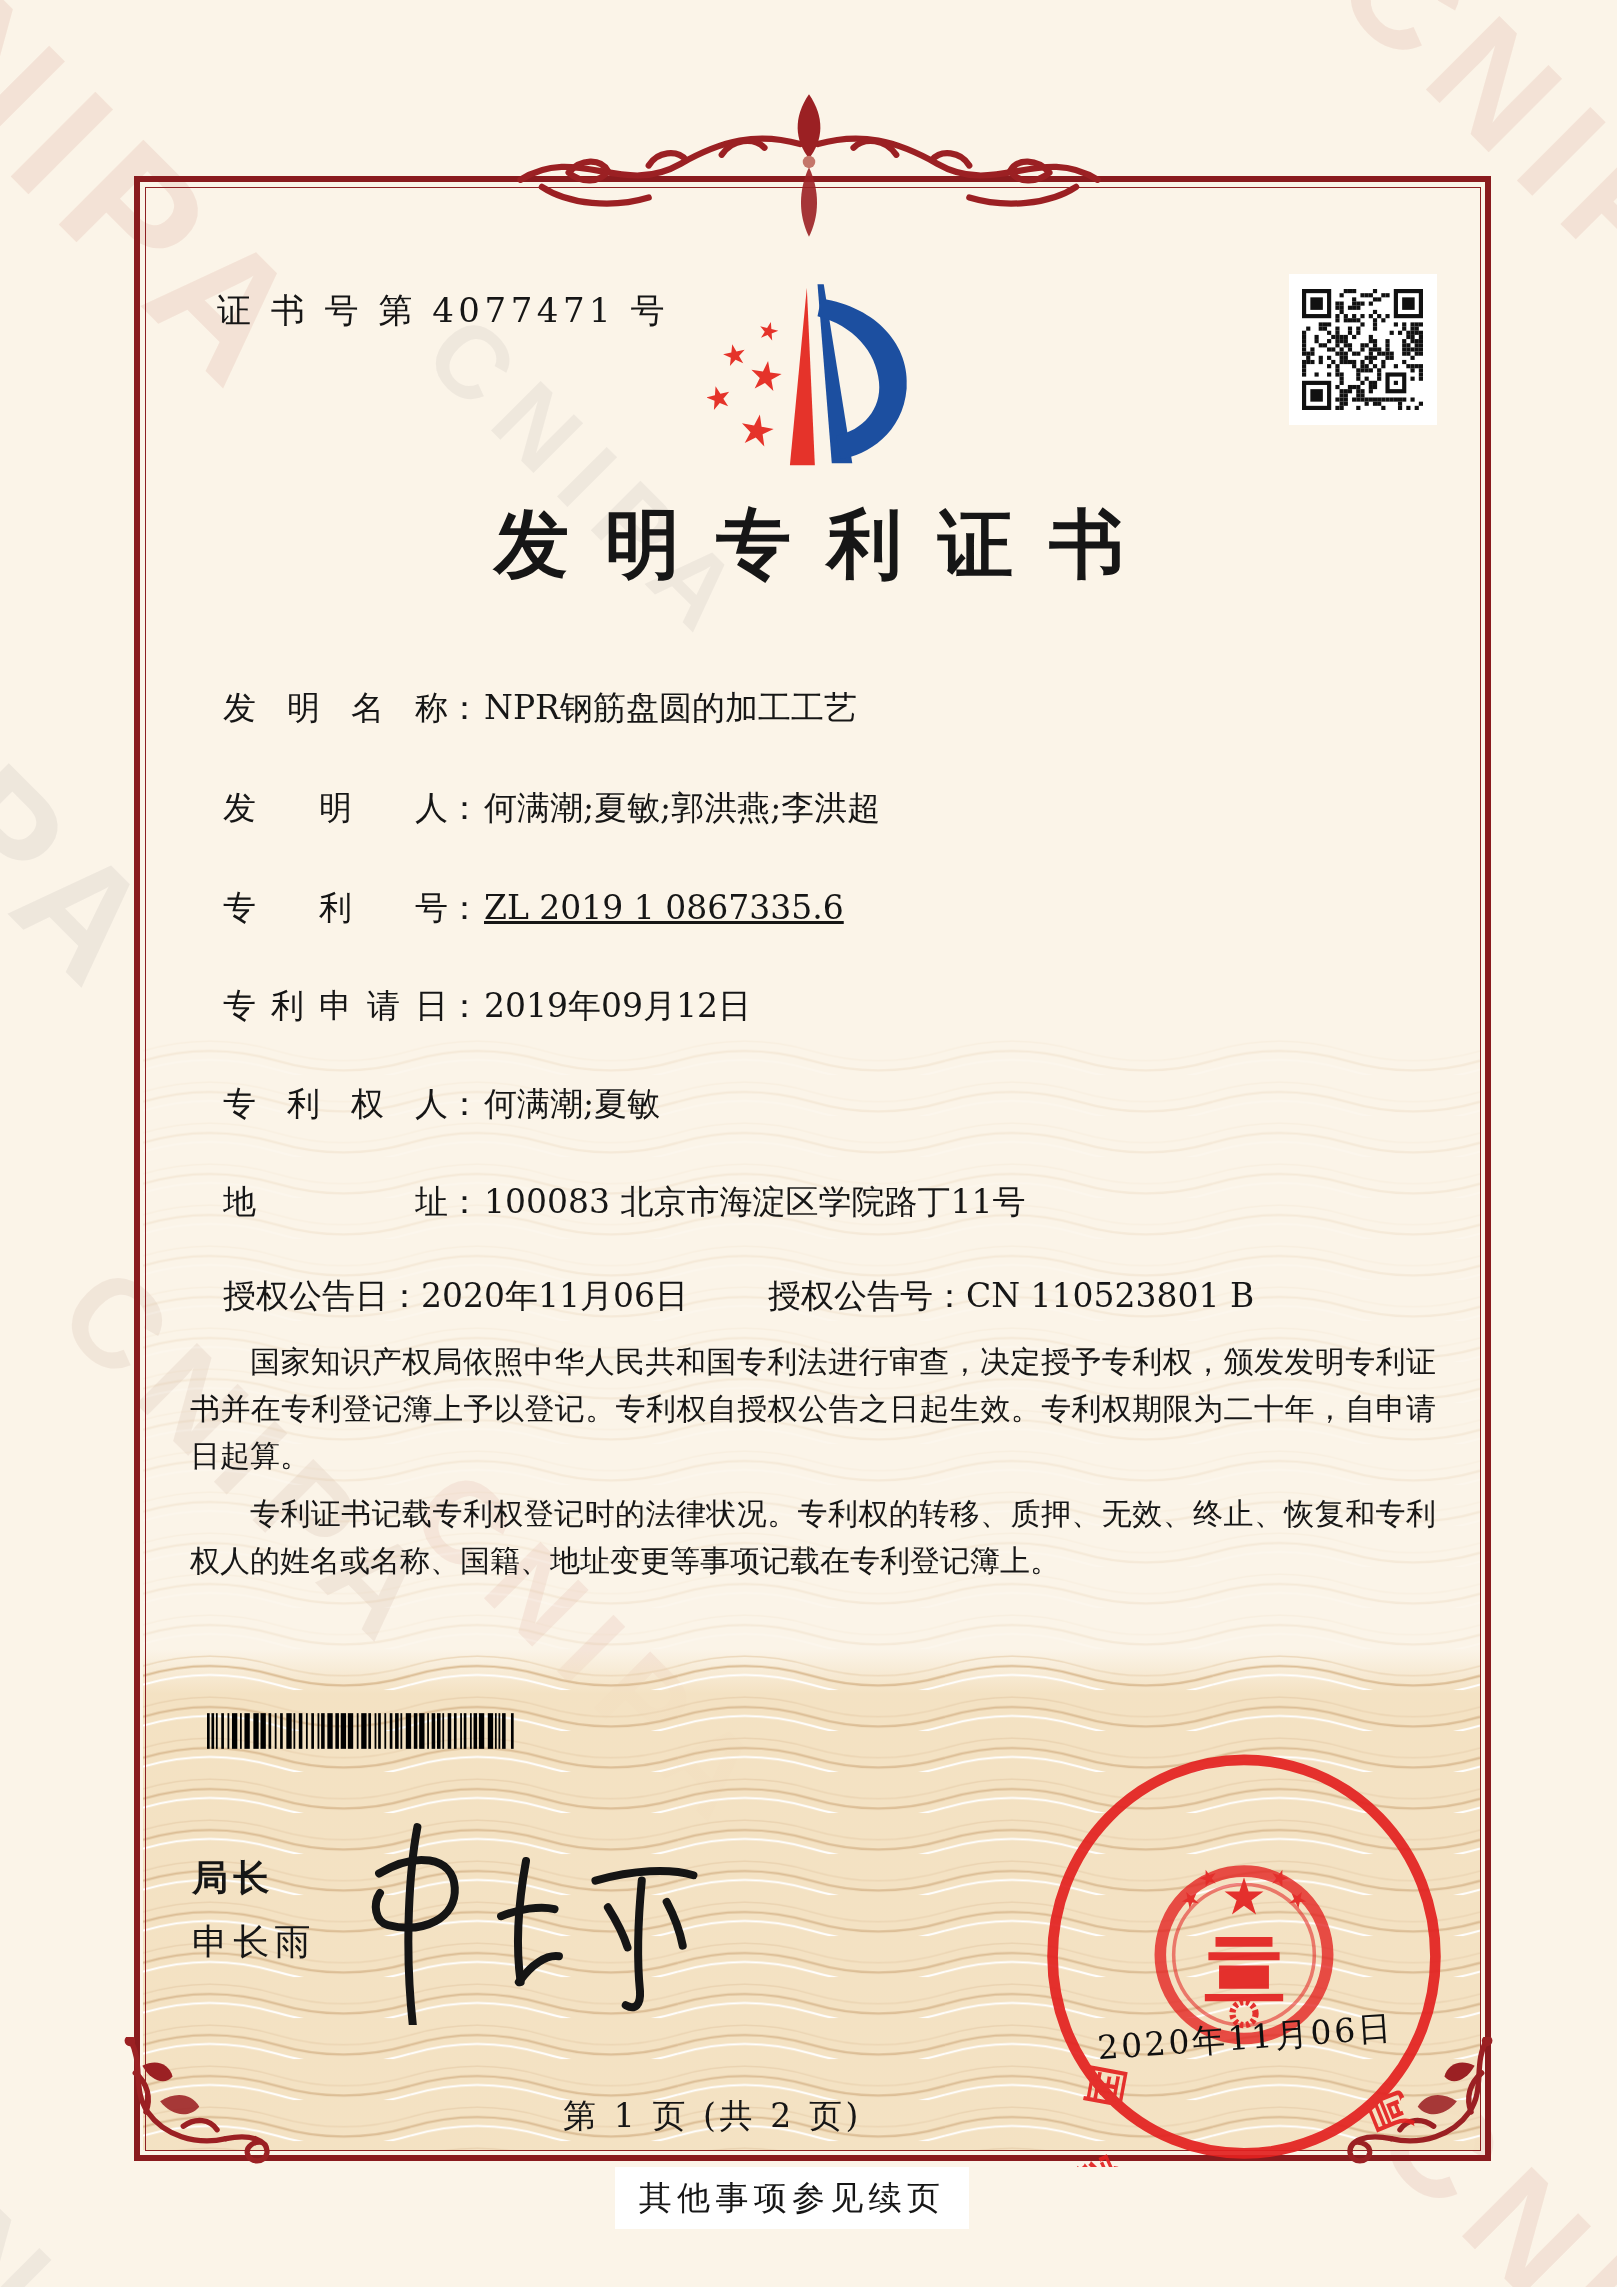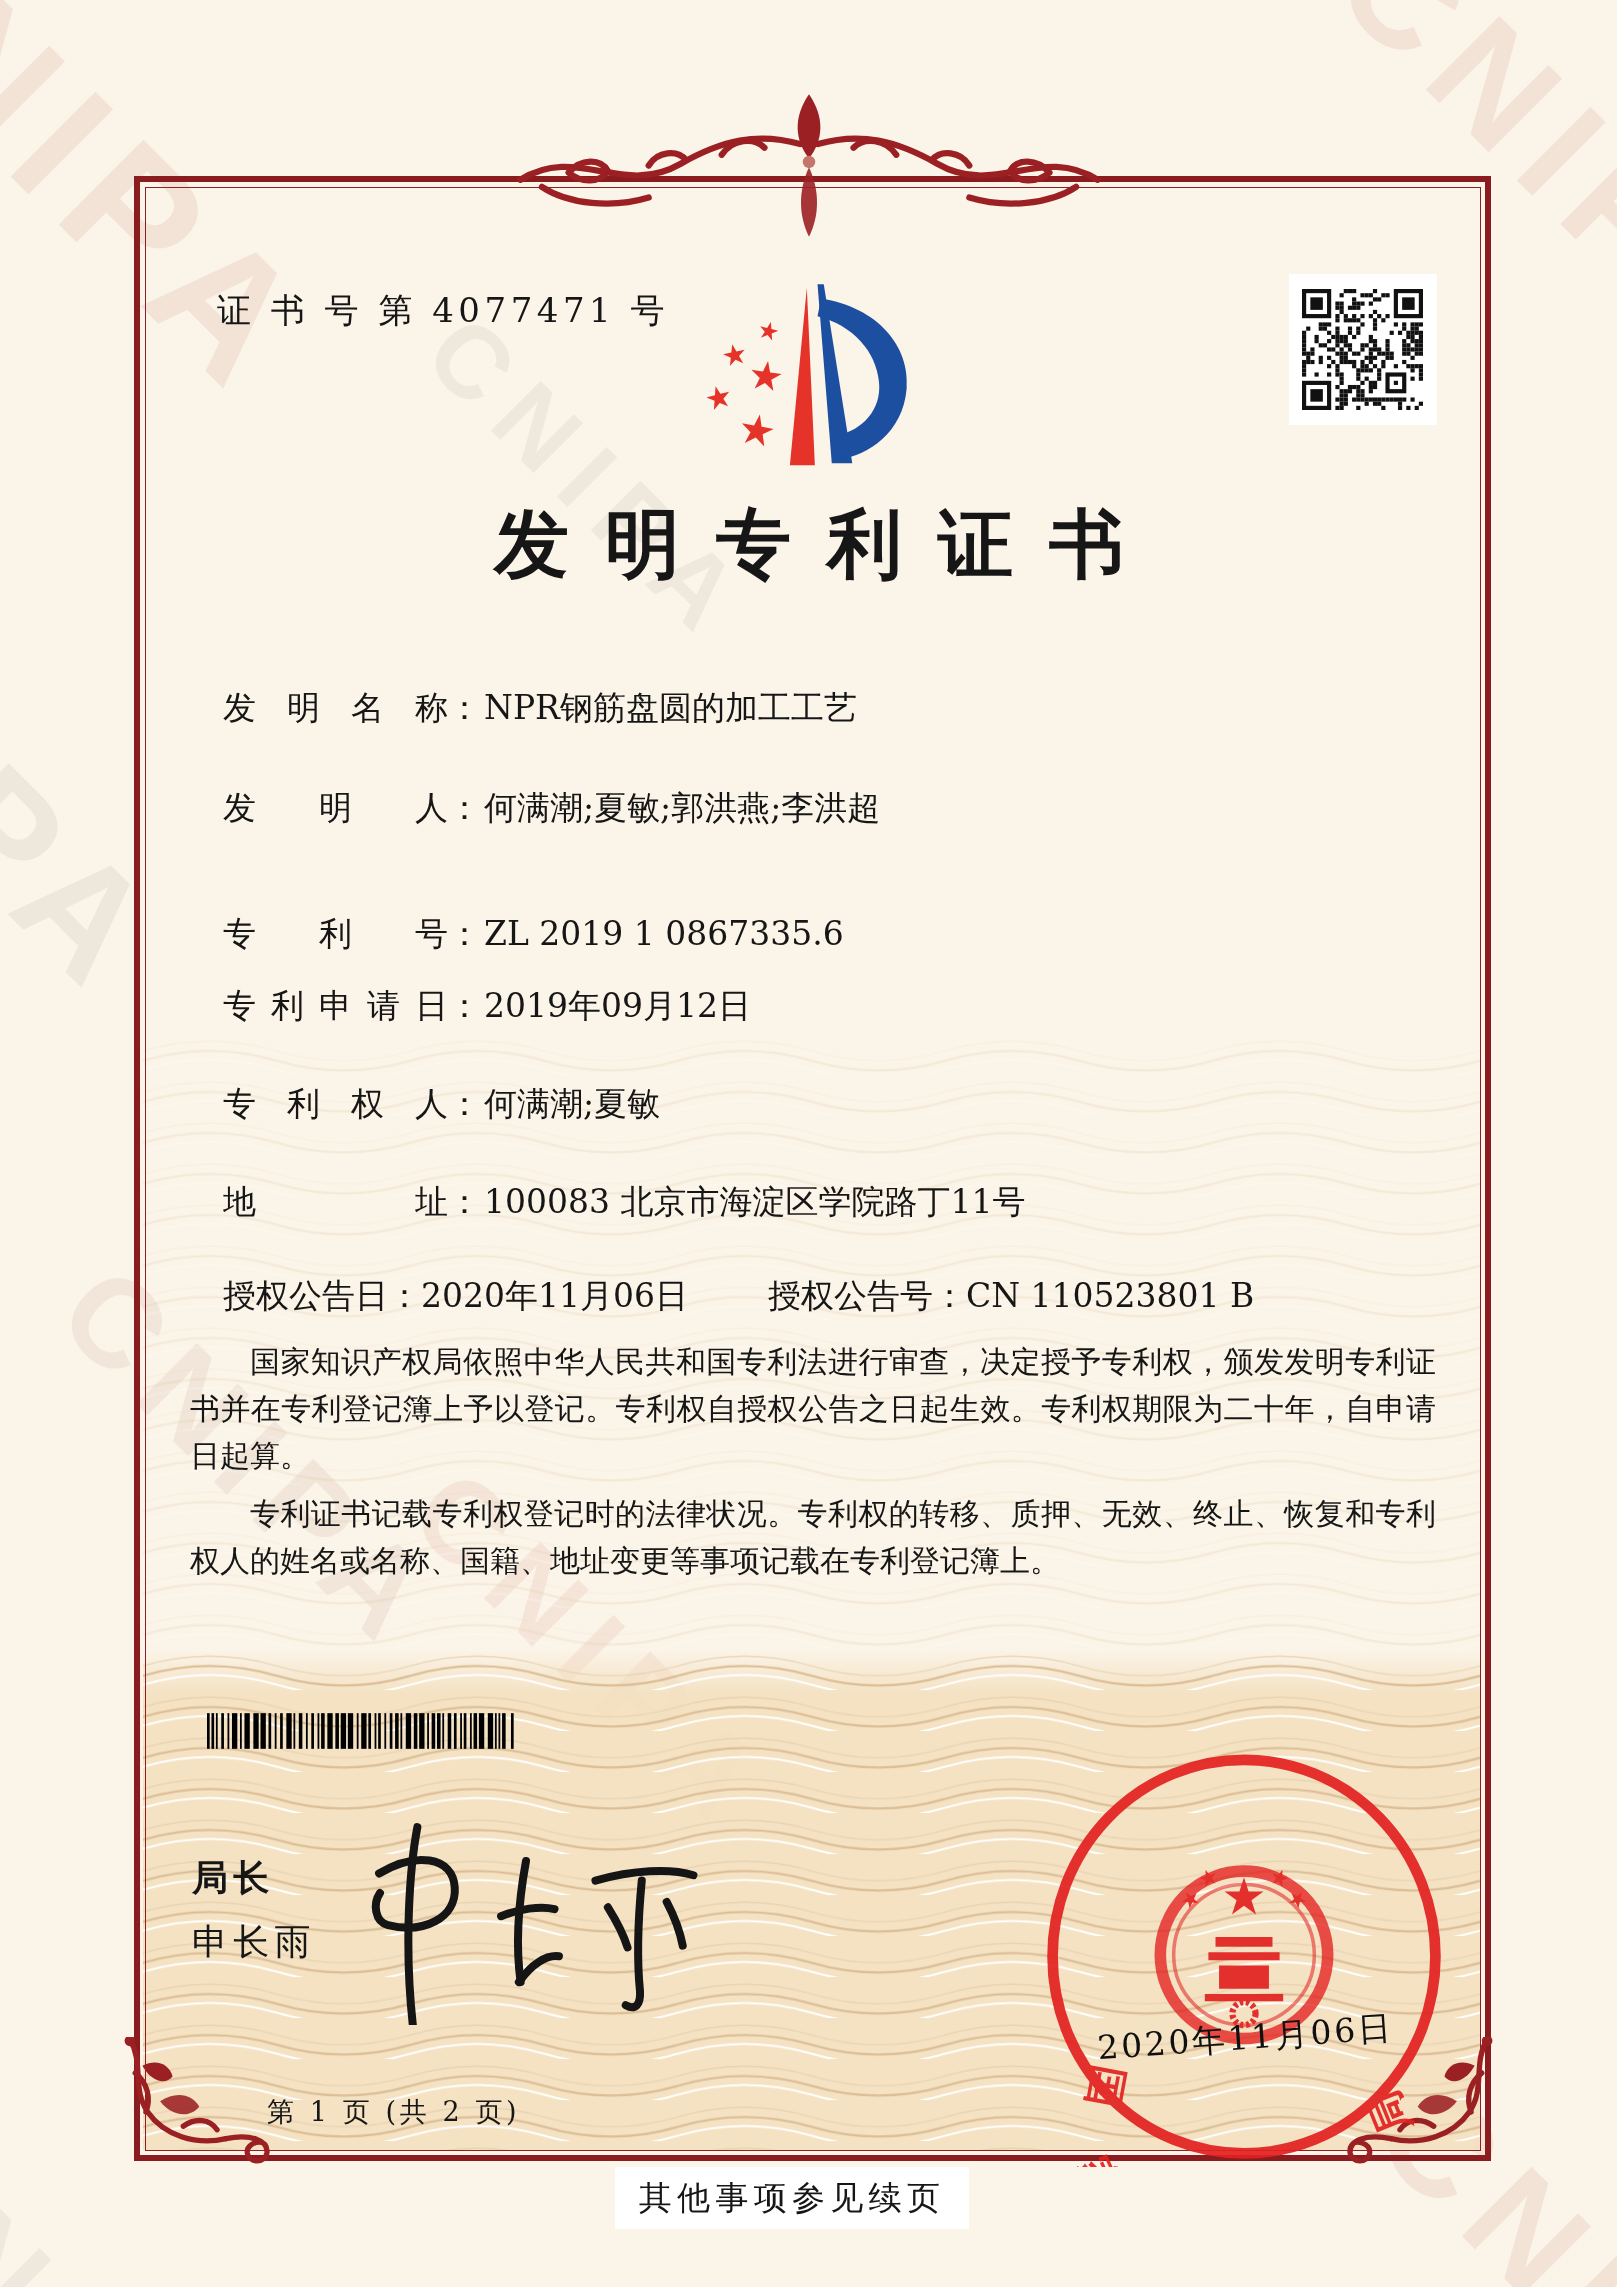--- a/index.html
+++ b/index.html
@@ -37,21 +37,21 @@
   .paras p + p{margin-top:10.7px;}
   .barcode{position:absolute;left:207px;top:1713px;}
   .dir-label{position:absolute;left:192px;top:1854px;font-size:36px;font-weight:600;
              font-family:"Liberation Sans","DejaVu Sans",sans-serif;letter-spacing:5.3px;}
   .dir-name{position:absolute;left:192px;top:1918px;font-size:36px;font-weight:400;
             font-family:"Liberation Sans","DejaVu Sans",sans-serif;letter-spacing:5.3px;}
   .sig{position:absolute;left:339px;top:1811px;z-index:4;}
   .seal{position:absolute;left:1041px;top:1748px;z-index:4;}
   .seal-date{position:absolute;left:1044px;top:2016px;width:403px;text-align:center;font-size:33px;
              letter-spacing:2.7px;color:#101010;transform:rotate(-4deg);z-index:5;}
-  .pageinfo{position:absolute;left:267px;top:2094px;width:891px;text-align:left;font-size:27px;
+  .pageinfo{position:absolute;left:267px;top:2094px;width:891px;text-align:center;font-size:33px;
             letter-spacing:3.6px;z-index:3;}
   .footnote{position:absolute;left:615px;top:2167px;width:354px;height:62px;line-height:62px;
             background:#ffffff;text-align:center;font-size:33px;letter-spacing:5.3px;z-index:3;}
 </style>
 </head>
 <body>
 
 <div class="page">
 
   <div class="wm pink" style="left:-89px;top:-151px;font-size:174px;">CNIPA</div>
@@ -416,21 +416,21 @@
     </div>
 
     <div class="title">发明专利证书</div>
 
     <div class="frow" style="top:686px;">
       <span class="flabel">发明名称</span><span class="fcolon">：</span><span class="fvalue">NPR钢筋盘圆的加工工艺</span>
     </div>
     <div class="frow" style="top:786px;">
       <span class="flabel">发明人</span><span class="fcolon">：</span><span class="fvalue">何满潮;夏敏;郭洪燕;李洪超</span>
     </div>
-    <div class="frow" style="top:912px;">
+    <div class="frow" style="top:886px;text-decoration:underline;">
       <span class="flabel">专利号</span><span class="fcolon">：</span><span class="fvalue">ZL 2019 1 0867335.6</span>
     </div>
     <div class="frow" style="top:984px;">
       <span class="flabel">专利申请日</span><span class="fcolon">：</span><span class="fvalue">2019年09月12日</span>
     </div>
     <div class="frow" style="top:1082px;">
       <span class="flabel">专利权人</span><span class="fcolon">：</span><span class="fvalue">何满潮;夏敏</span>
     </div>
     <div class="frow" style="top:1180px;">
       <span class="flabel">地址</span><span class="fcolon">：</span><span class="fvalue">100083 北京市海淀区学院路丁11号</span>

